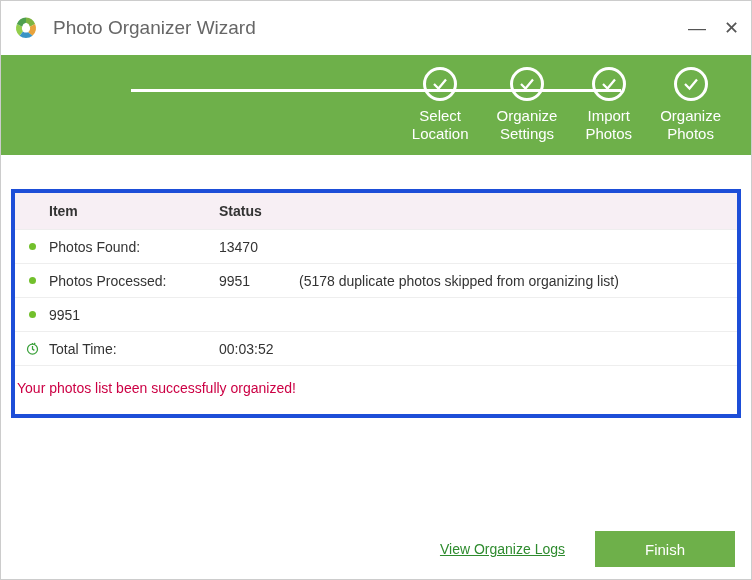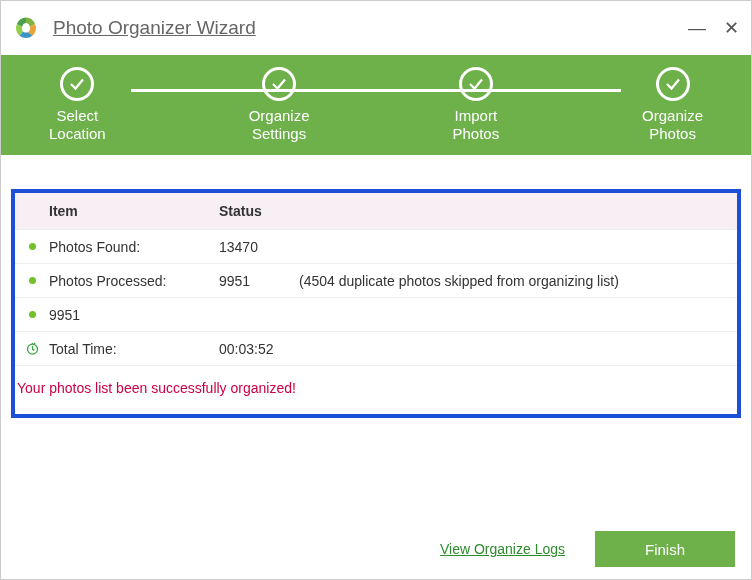--- a/index.html
+++ b/index.html
@@ -19,33 +19,33 @@
   }
   .titlebar .logo {
     width: 26px; height: 26px;
     margin-right: 14px;
   }
   .titlebar .title {
     font-size: 19px;
     color: #666;
     font-weight: 400;
     flex: 1;
-    text-decoration: underline;
   }
   .window-ctrl { margin-left: 18px; color: #555; font-size: 18px; cursor: pointer; font-weight: 300; }
 
   .steps-bar {
     background: #6eb04a;
     height: 100px;
     width: 100%;
     display: flex;
     align-items: center;
-    justify-content: space-between;
-    padding: 0 48px;
+    justify-content: flex-end;
+    padding: 0 30px;
     position: relative;
+    gap: 28px;
   }
   .step { display: flex; flex-direction: column; align-items: center; z-index: 2; }
   .step-circle {
     width: 34px; height: 34px;
     border: 3px solid #fff;
     border-radius: 50%;
     display: flex; align-items: center; justify-content: center;
     margin-bottom: 6px;
   }
   .step-circle svg { width: 18px; height: 18px; }
@@ -195,21 +195,21 @@
       <span class="col-note"></span>
     </div>
   </div>
   <div class="row">
     <div class="col-dot">
         <div class="dot"></div>
       </div>
     <div class="col-item">Photos Processed:</div>
     <div class="col-status" style="display:flex;">
       <span class="value-cell">9951</span>
-      <span class="col-note">(4504 duplicate photos skipped from organizing list)</span>
+      <span class="col-note">(5178 duplicate photos skipped from organizing list)</span>
     </div>
   </div>
   <div class="row">
     <div class="col-dot">
         <div class="dot"></div>
       </div>
     <div class="col-status" style="display:flex;">
       <span class="value-cell">9951</span>
       <span class="col-note"></span>
     </div>

